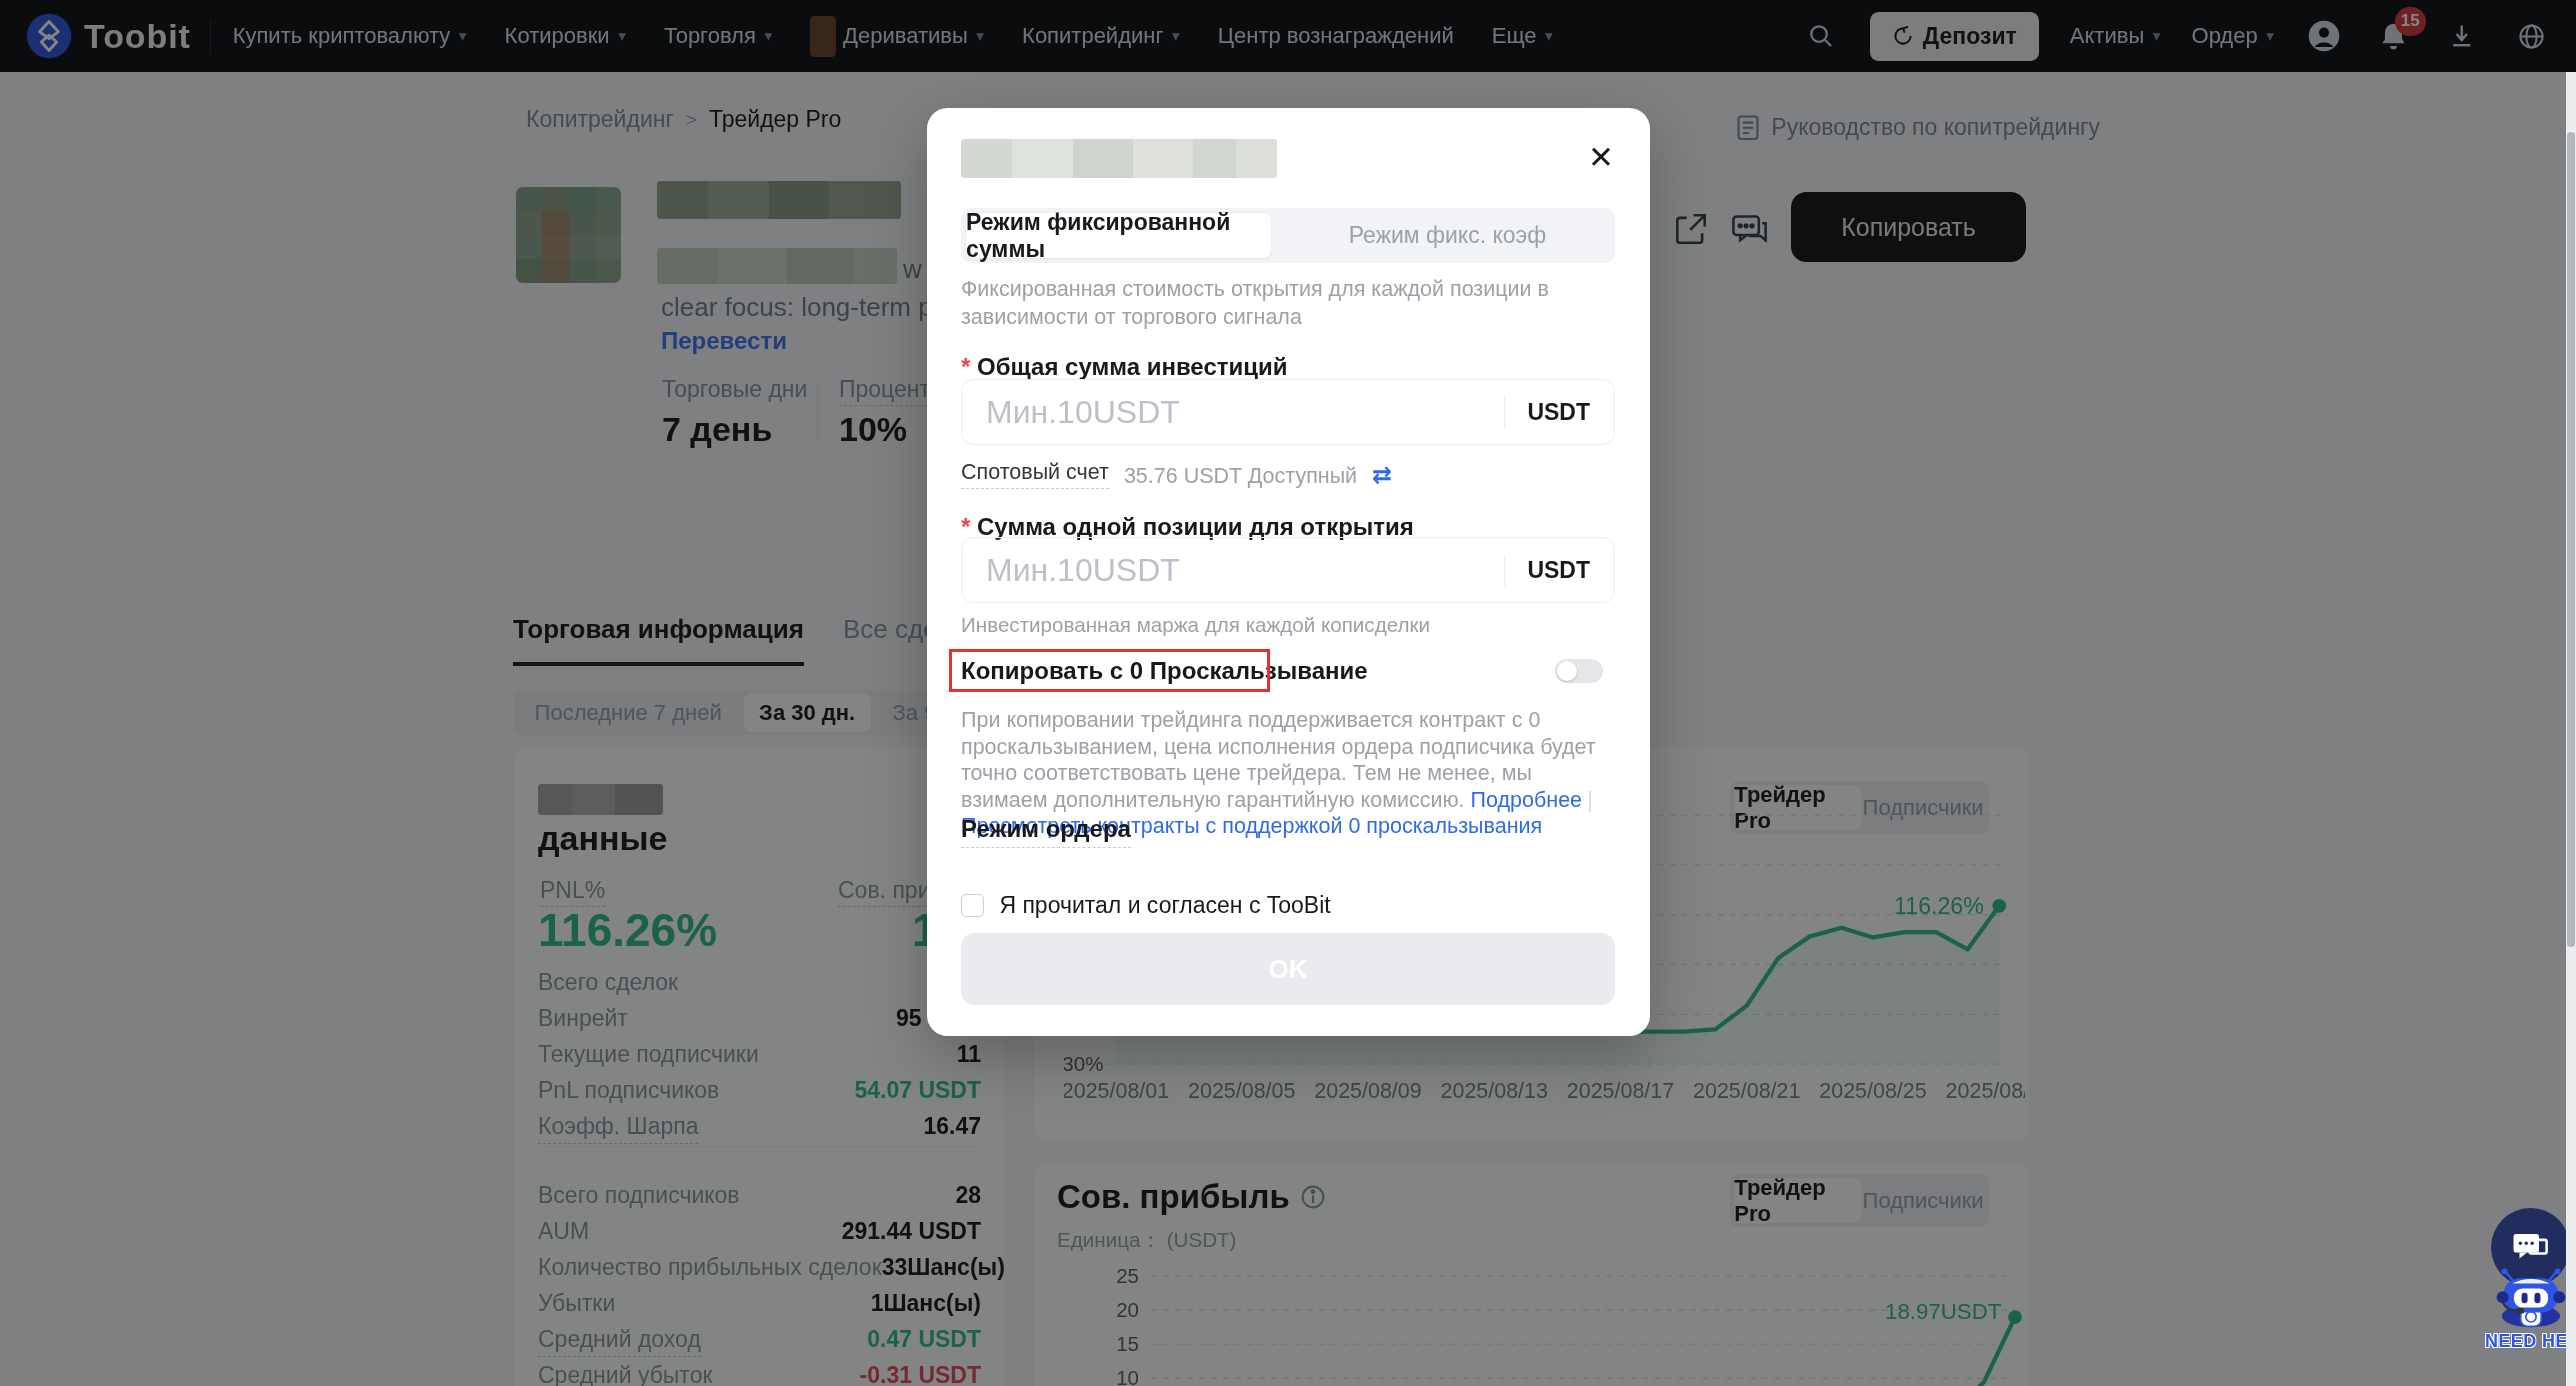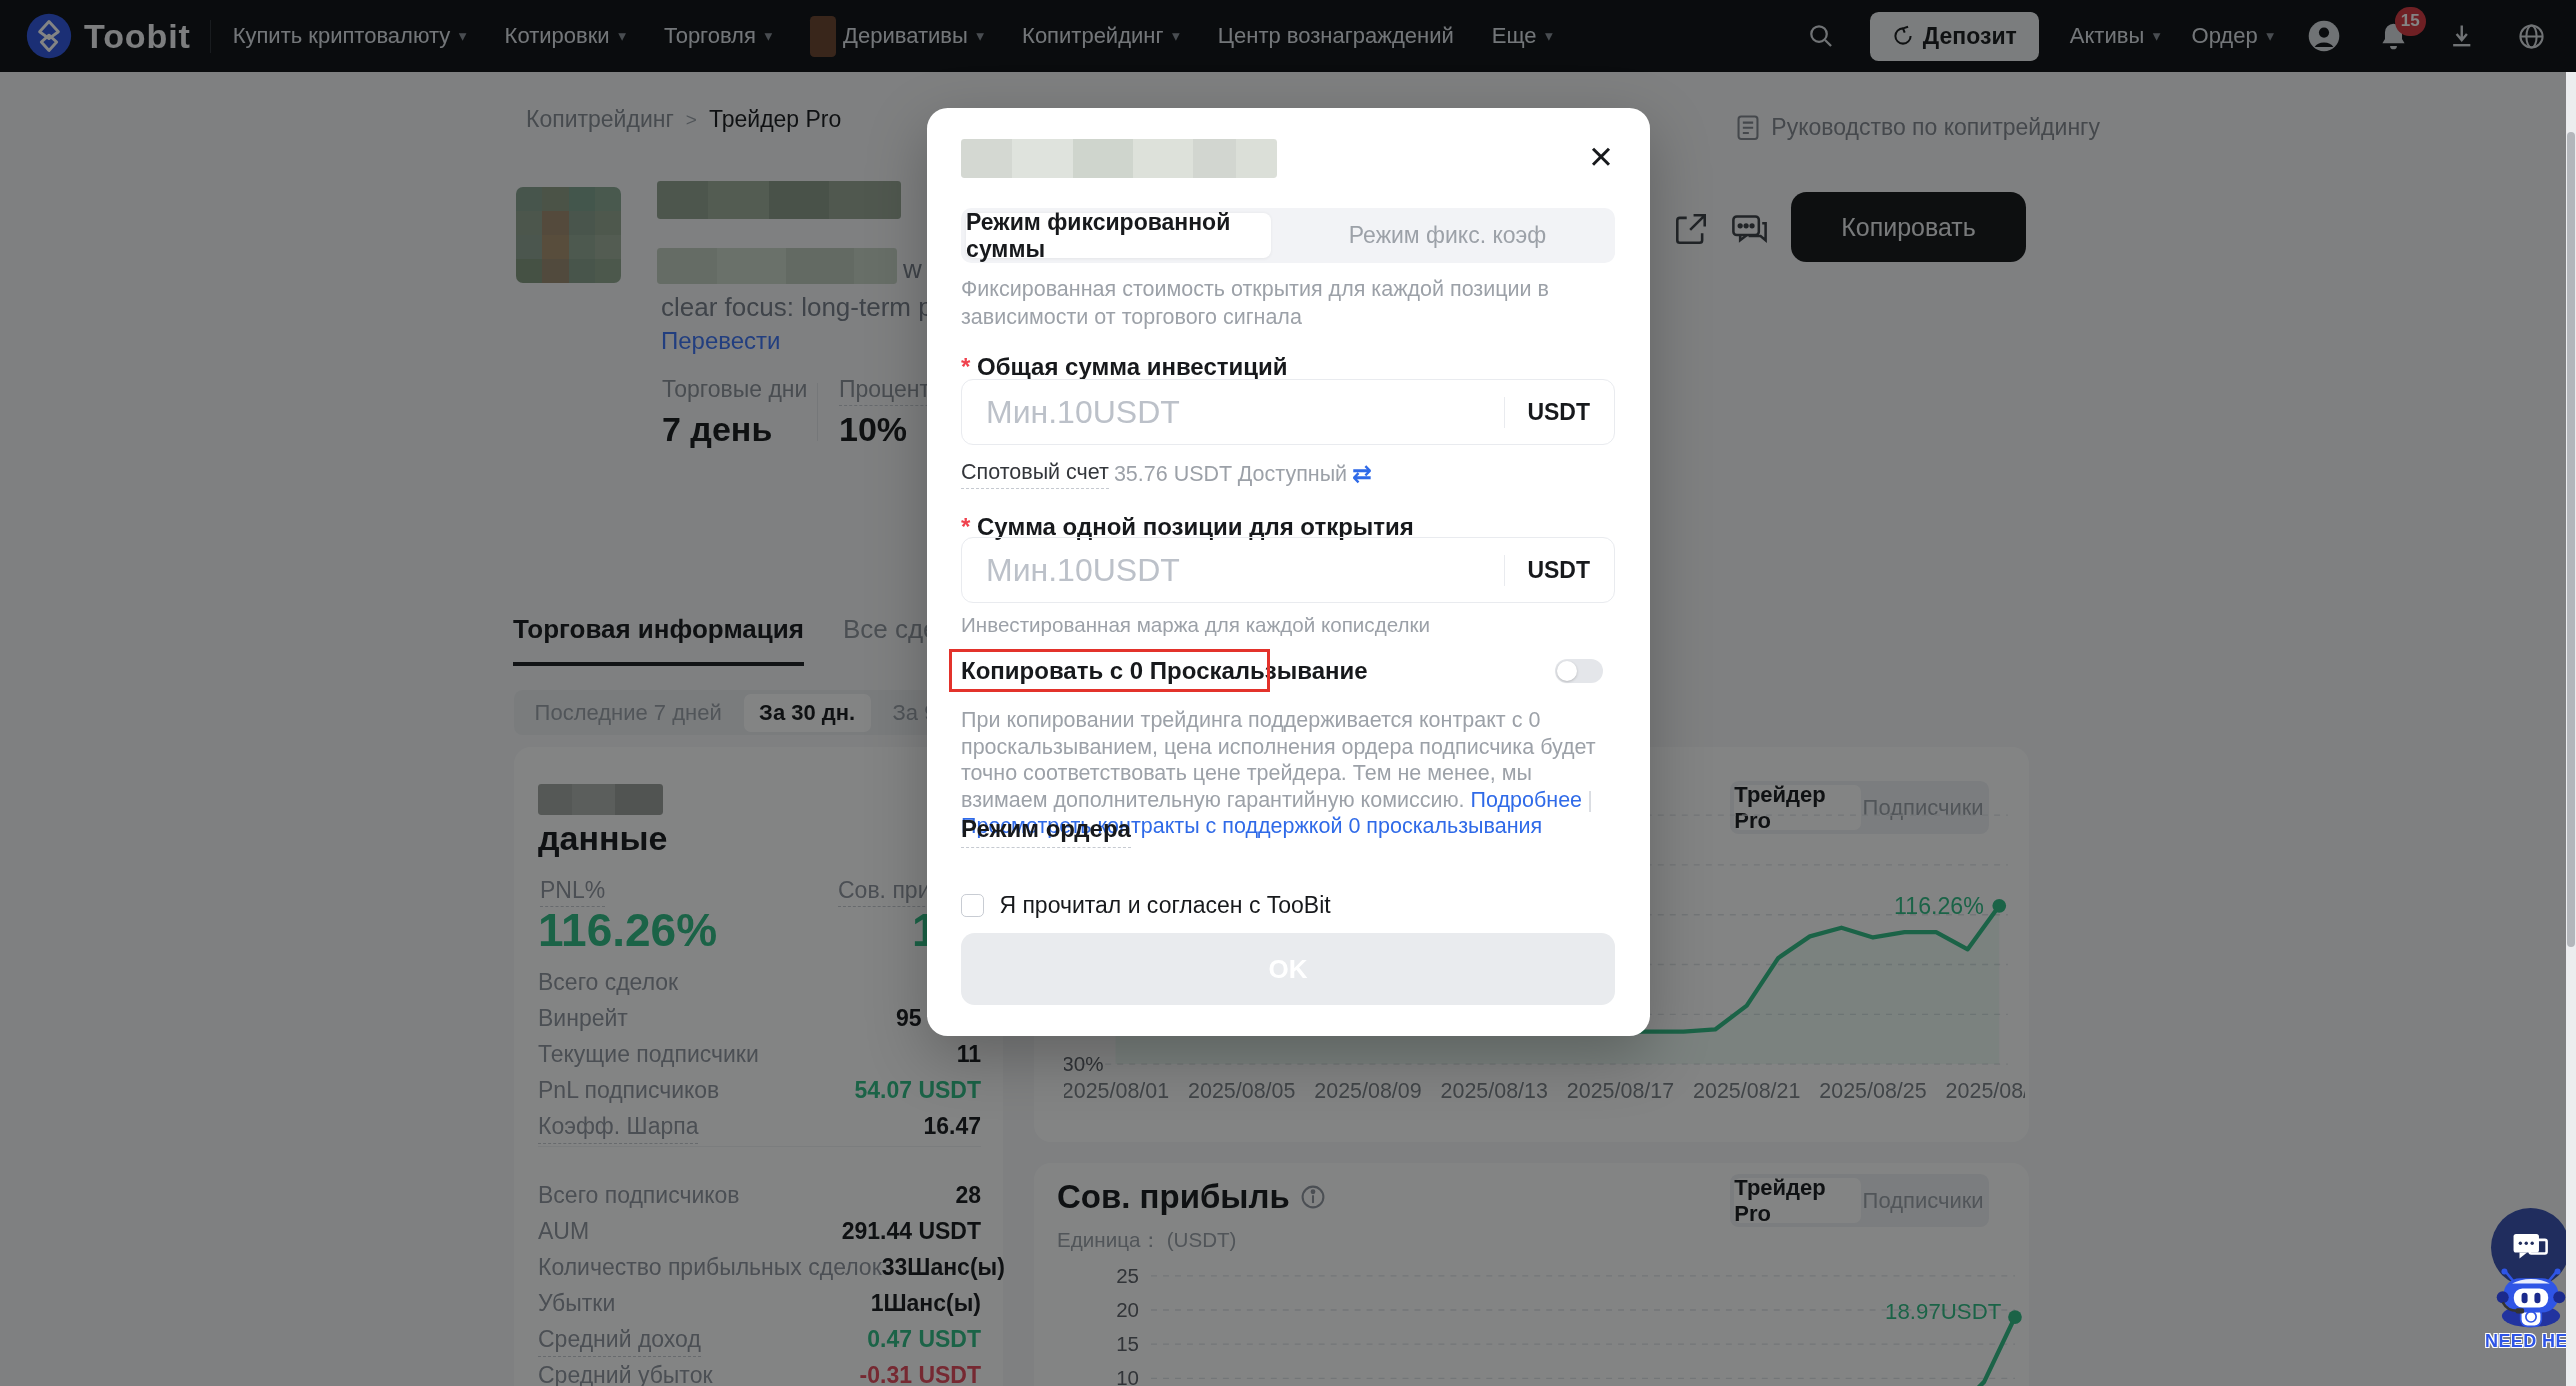--- a/index.html
+++ b/index.html
@@ -39,21 +39,21 @@
     display:grid; grid-template-columns:repeat(4,1fr); grid-template-rows:repeat(4,1fr); }
   .avatar div { width:100%; height:100%; }
 
   .blurbar { border-radius:3.4px; }
   .name-blur { left:657px; top:181px; width:244px; height:38px;
     background:linear-gradient(90deg,#93a391 0 51px,#9fae9b 0 112px,#8b9a89 0 172px,#98a795 0 244px); }
   .bio-blur { left:657px; top:248px; width:240px; height:36px;
     background:linear-gradient(90deg,#c3cfc0 0 60px,#cdd8ca 0 129px,#bfcbbc 0 197px,#c9d4c6 0 240px); }
   .bio-frag { position:absolute; left:903px; top:254px; font-size:26px; color:#767D88; }
   .bio-text { position:absolute; left:661px; top:292px; font-size:26px; color:#767D88; white-space:nowrap; }
-  .transfer { position:absolute; left:661px; top:327px; font-size:24px; color:#3D73F5; }
+  .transfer { position:absolute; left:661px; top:327px; font-size:24px; color:#3D73F5;font-weight:bold; }
 
   .pstat-label { font-size:23px; color:#8B9098; }
   .pstat-value { font-size:34px; font-weight:bold; color:#16181B; margin-top:6.9px; }
   .dashu { border-bottom:0.9px dashed #C6CAD1; padding-bottom:2.6px; }
   .vdiv { position:absolute; left:817px; top:383px; width:0.9px; height:58px; background:#E3E5E9; }
 
   .tabs { position:absolute; left:513px; top:614px; display:flex; gap:39px; font-size:26px; }
   .tab { color:#8F959D; padding-bottom:17px; white-space:nowrap; }
   .tab.active { color:#17191C; font-weight:bold; border-bottom:4.3px solid #1B1D20; }
 
@@ -97,21 +97,21 @@
     font-size:23px; font-weight:bold; color:#17191C; box-shadow:0 0.9px 3.4px rgba(0,0,0,0.06); }
   .m-tab-off { flex:1; text-align:center; font-size:23px; color:#9CA1A8;padding-left:14px; }
   .m-caption { position:absolute; left:34px; top:168px; width:654px; font-size:21.5px; line-height:27.5px; color:#9CA1A8; }
   .m-label { position:absolute; left:34px; font-size:24px; font-weight:bold; color:#17191C; }
   .req::before { content:"* "; color:#F0424E; font-weight:bold; }
   .m-input { position:absolute; left:34px; width:654px; height:66px; border:1.7px solid #E9EBEF; border-radius:12px;
     display:flex; align-items:center; padding:0 24px; }
   .m-ph { font-size:32px; color:#BCC1C9; flex:1; }
   .m-cur-div { width:0.9px; height:31px; background:#E9EBEF; margin-right:22px; }
   .m-cur { font-size:23px; font-weight:bold; color:#17191C; }
-  .m-spot { position:absolute; left:34px; top:352px; display:flex; align-items:center; gap:5px; font-size:21.5px; }
+  .m-spot { position:absolute; left:34px; top:352px; display:flex; align-items:flex-end; gap:15px; font-size:21.5px; }
   .m-spot .k { color:#33363B; } .m-spot .v { color:#9CA1A8; }
   .swap { color:#2F6AE8; font-size:24px; font-weight:bold; }
   .m-helper { position:absolute; left:34px; top:505px; font-size:20.6px; color:#9CA1A8; }
   .slip-label { position:absolute; left:34px; top:549px; font-size:24px; font-weight:bold; color:#17191C; }
   .red-box { position:absolute; left:21.5px; top:541px; width:321px; height:43px; border:3.4px solid #E3322B; z-index:5; }
   .toggle { position:absolute; left:628px; top:551px; width:48px; height:24px; background:#E4E6EA; border-radius:12px; }
   .knob { position:absolute; left:1.7px; top:1.7px; width:20.6px; height:20.6px; background:#fff; border-radius:50%; box-shadow:0 0.9px 2.6px rgba(0,0,0,0.2); }
   .m-para { position:absolute; left:34px; top:599px; width:654px; font-size:21.5px; line-height:26.6px; color:#9CA1A8; }
   .m-para a { color:#2F6AE8; text-decoration:none; }
   .m-para .sep { color:#D7DAE0; margin:0 5.1px; }

